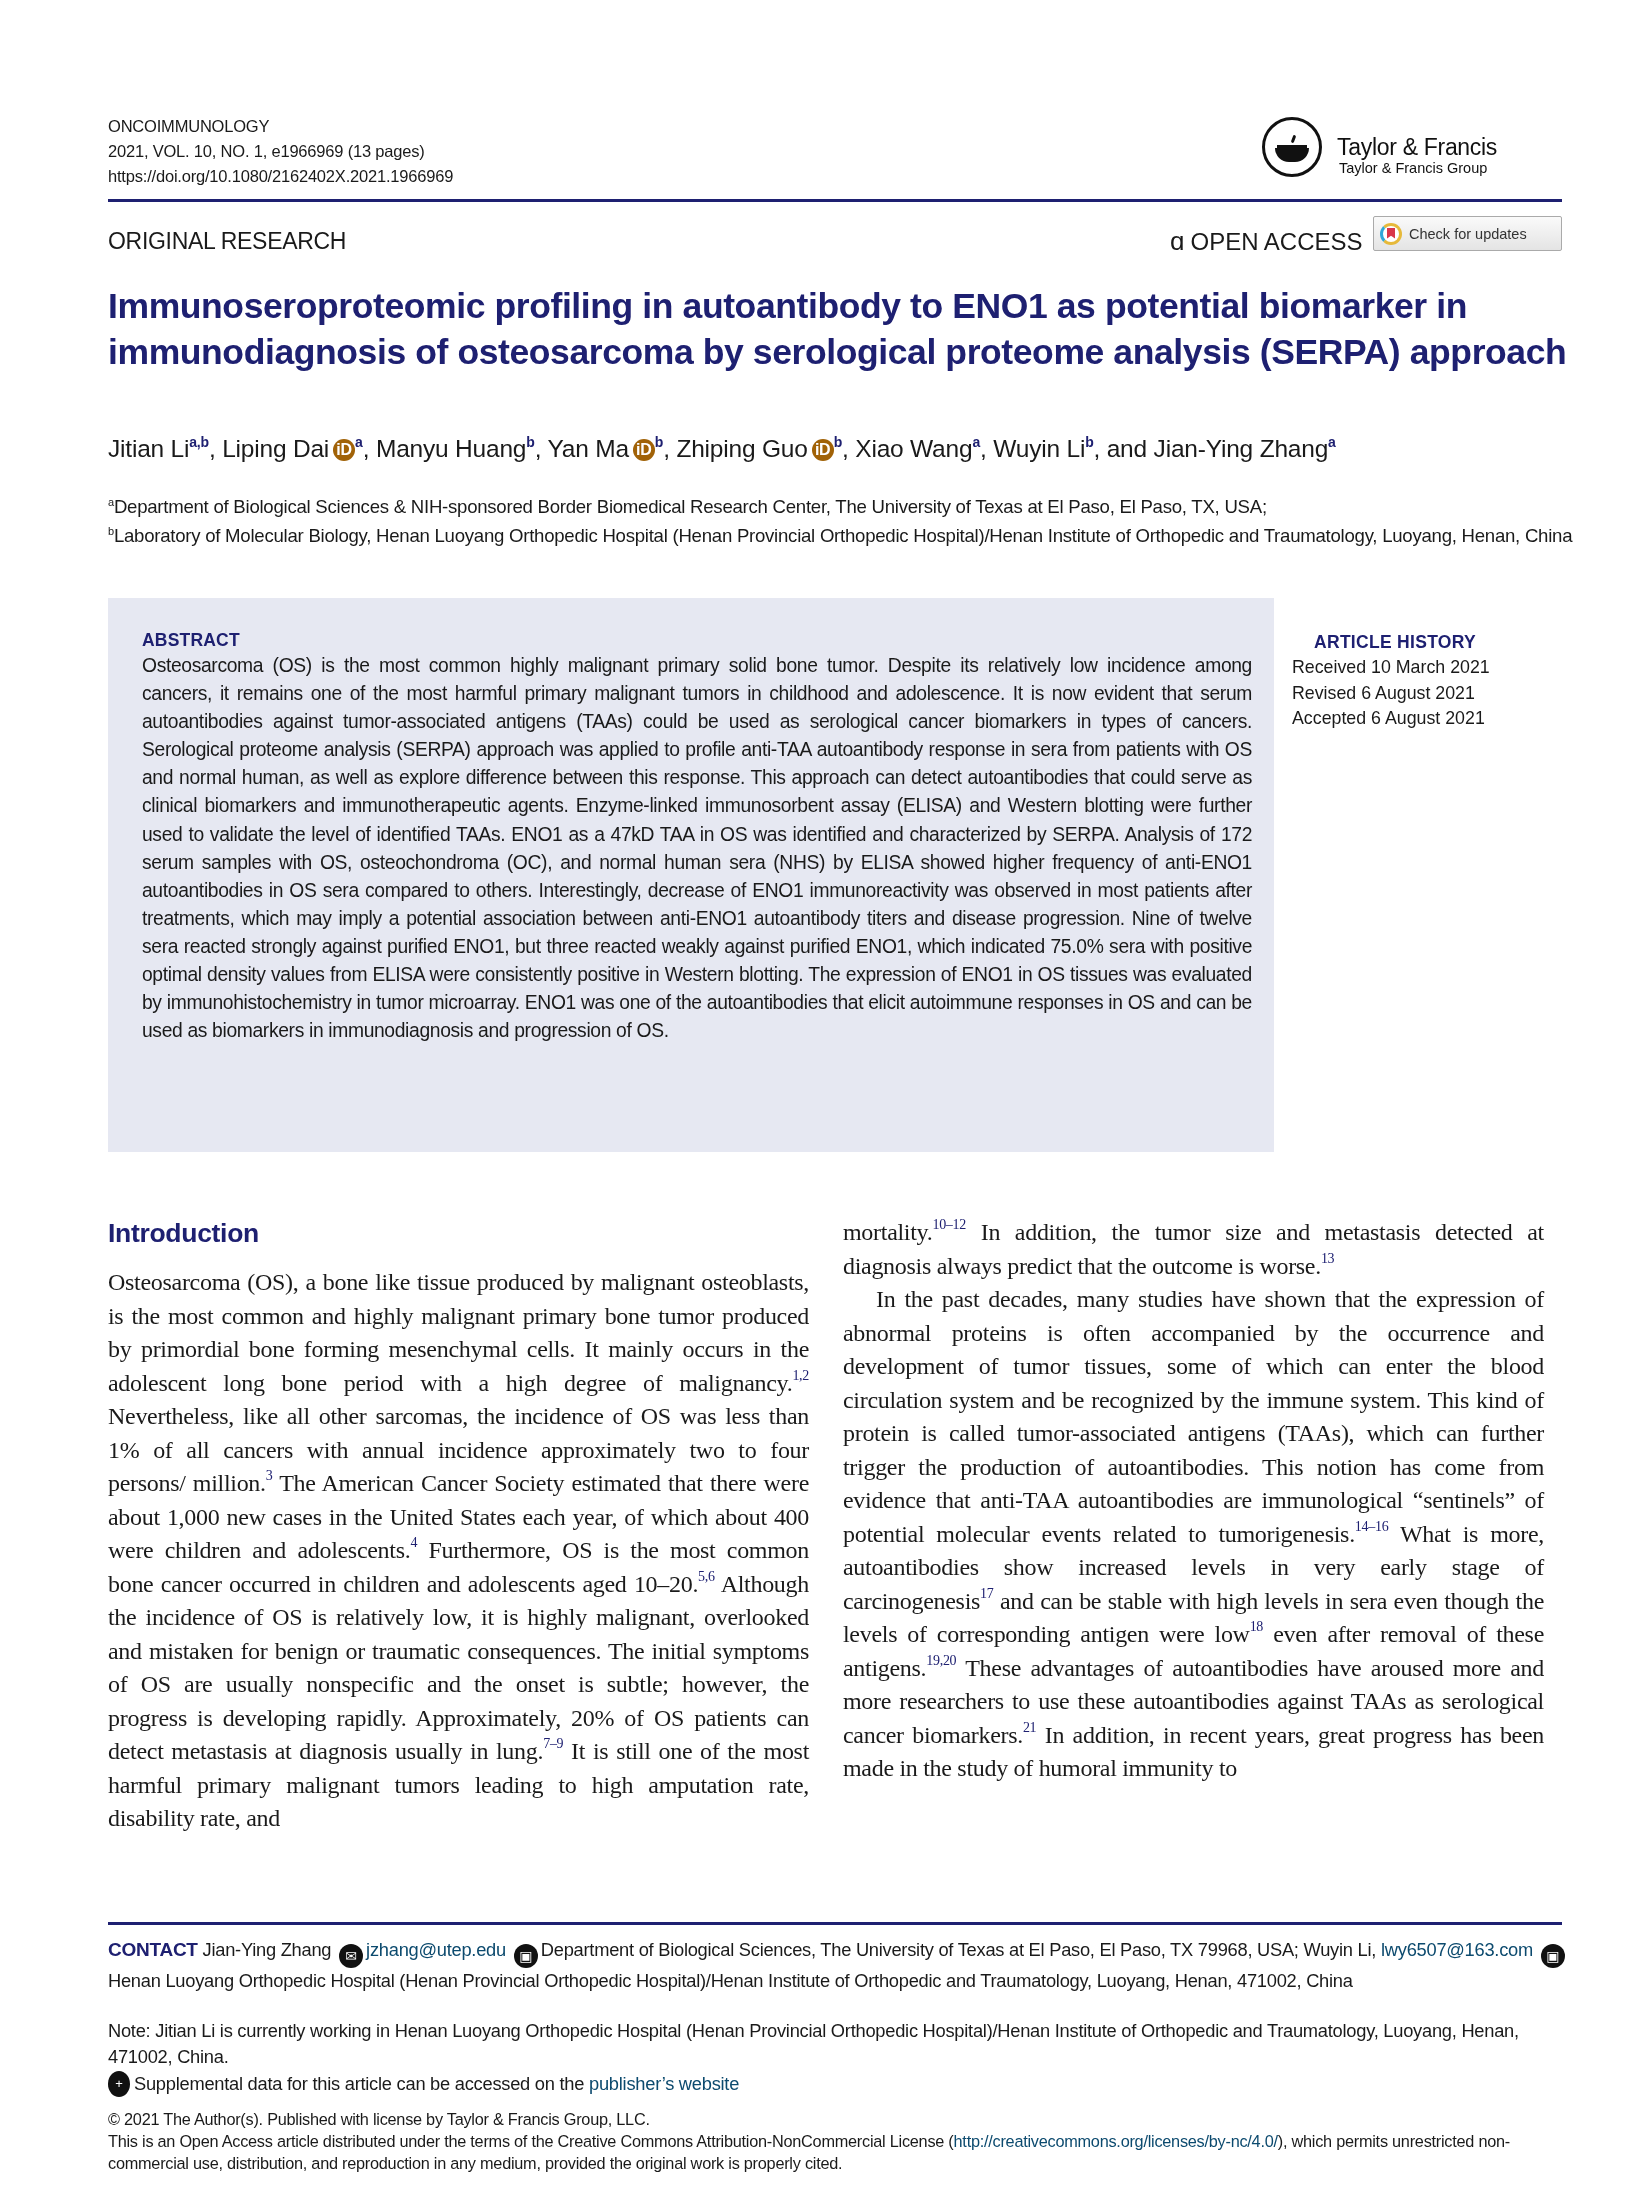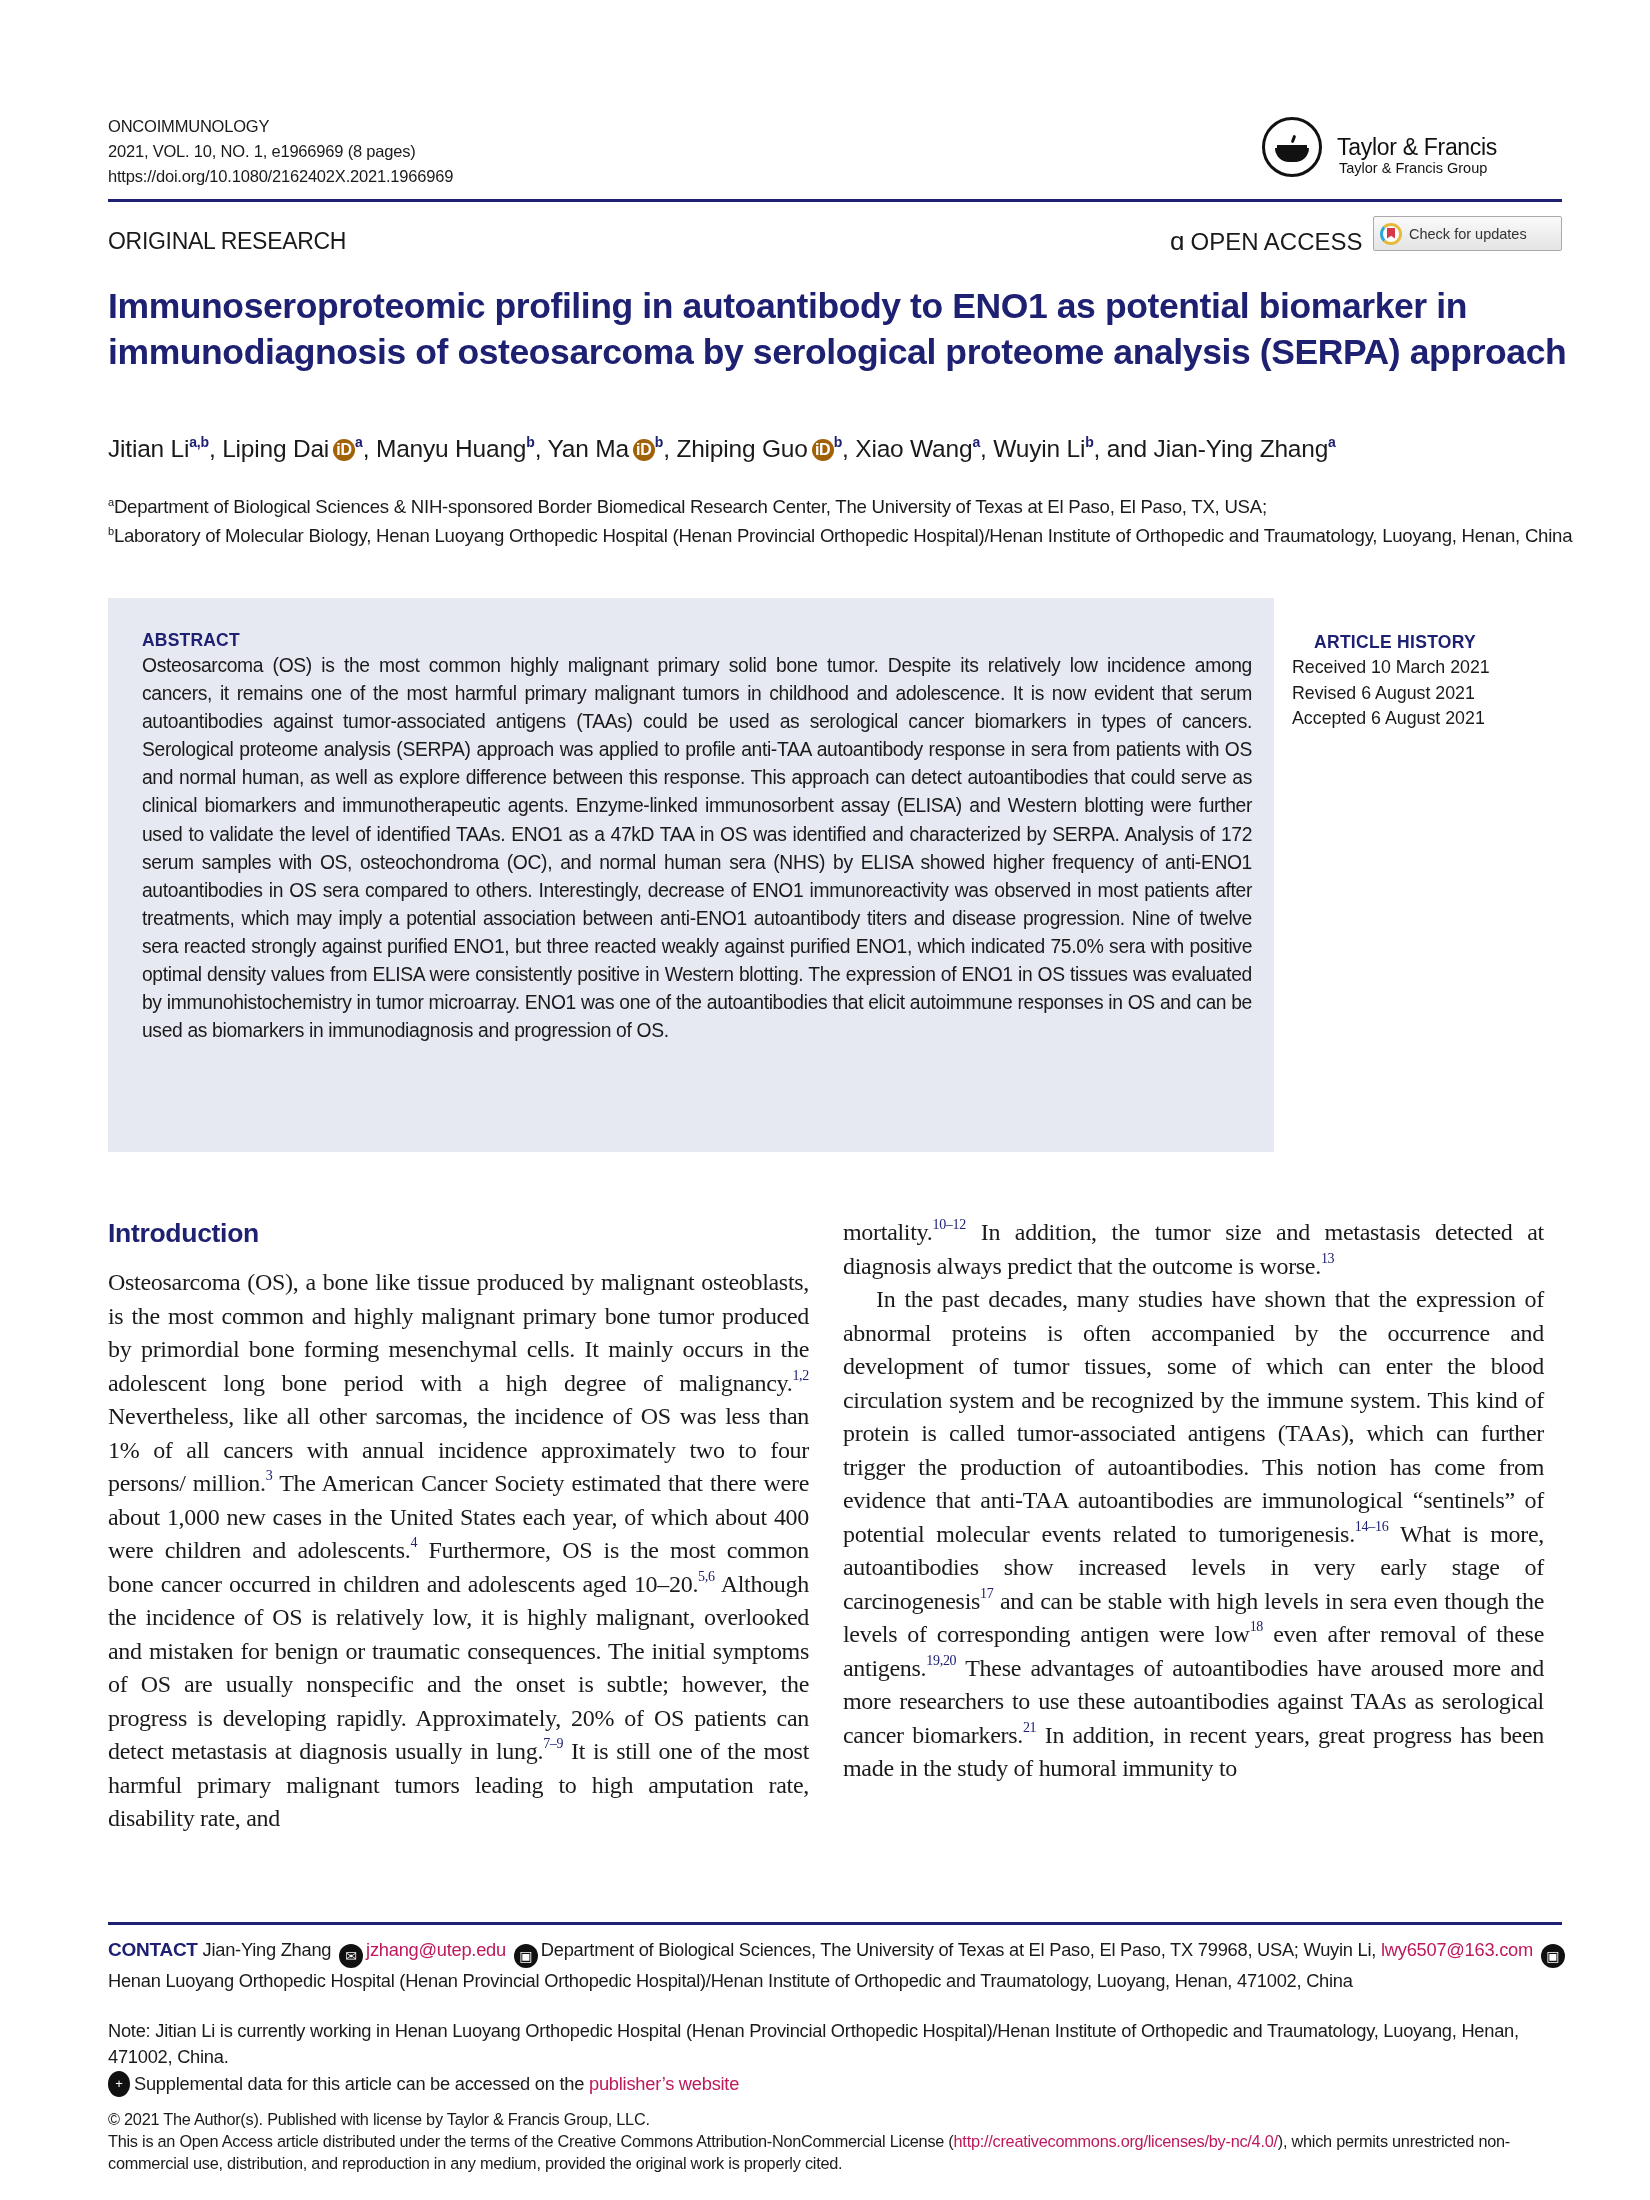--- a/index.html
+++ b/index.html
@@ -1,19 +1,19 @@
 <!DOCTYPE html>
 <html><head>
 <meta charset="utf-8">
 <style>
   html, body { margin:0; padding:0; background:#ffffff; }
   body { width:1650px; height:2200px; position:relative; overflow:hidden; color:#1a1a1a; font-family:"Liberation Sans", sans-serif; }
   .navy { color:#1e2071; }
   .serif { font-family:"Liberation Serif", serif; }
-  a, .link { color:#be185d; text-decoration:none; }
+  a, .link { color:#0c4a6e; text-decoration:none; }
 
   #journal-meta { position:absolute; left:108px; top:114px; font-size:16.5px; line-height:25px; letter-spacing:-0.2px; }
   #publisher-logo { position:absolute; left:1262px; top:114px; width:300px; height:70px; }
   #publisher-logo .circle { position:absolute; left:0; top:3px; width:60px; height:60px; border:3px solid #111; border-radius:50%; box-sizing:border-box; }
   #publisher-logo .lamp { position:absolute; left:10px; top:28px; width:34px; height:14px; background:#111; border-radius:0 0 18px 18px; }
   #publisher-logo .lamp-top { position:absolute; left:12px; top:25px; width:30px; height:3px; background:#111; }
   #publisher-logo .flame { position:absolute; left:27px; top:15px; width:3px; height:8px; background:#111; transform:rotate(20deg); border-radius:2px; }
   #publisher-logo .name { position:absolute; left:75px; top:20px; font-size:23px; color:#111; letter-spacing:-0.3px; }
   #publisher-logo .group { position:absolute; left:77px; top:46px; font-size:14.5px; color:#111; }
 
@@ -58,21 +58,21 @@
   #note { position:absolute; left:108px; top:2018px; width:1460px; font-size:18.3px; line-height:26px; letter-spacing:-0.25px; }
   #supplemental { position:absolute; left:108px; top:2071px; font-size:18.3px; letter-spacing:-0.25px; display:flex; align-items:center; }
   #supplemental .ico { width:22px; height:26px; border-radius:50%; font-size:13px; line-height:26px; margin:0 4px 0 0; }
   #copyright { position:absolute; left:108px; top:2108px; width:1460px; font-size:16.3px; line-height:22px; letter-spacing:-0.25px; }
 </style>
 </head>
 <body>
 
 <div id="journal-meta">
   <div>ONCOIMMUNOLOGY</div>
-  <div>2021, VOL. 10, NO. 1, e1966969 (8 pages)</div>
+  <div>2021, VOL. 10, NO. 1, e1966969 (13 pages)</div>
   <div>https://doi.org/10.1080/2162402X.2021.1966969</div>
 </div>
 
 <div id="publisher-logo">
   <div class="circle">
     <div class="flame"></div>
       <div class="lamp-top"></div>
       <div class="lamp"></div>
   </div>
   <div class="name">Taylor &amp; Francis</div>

